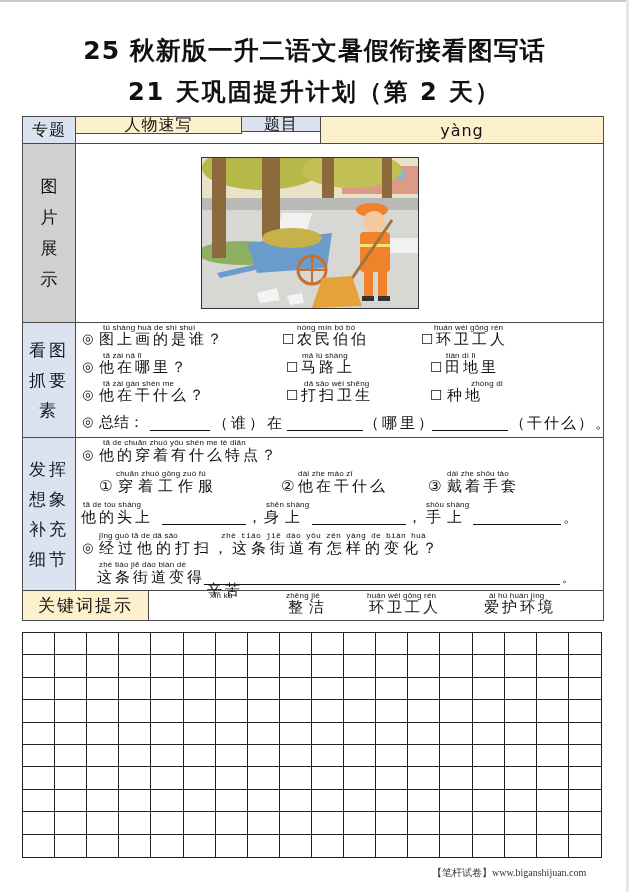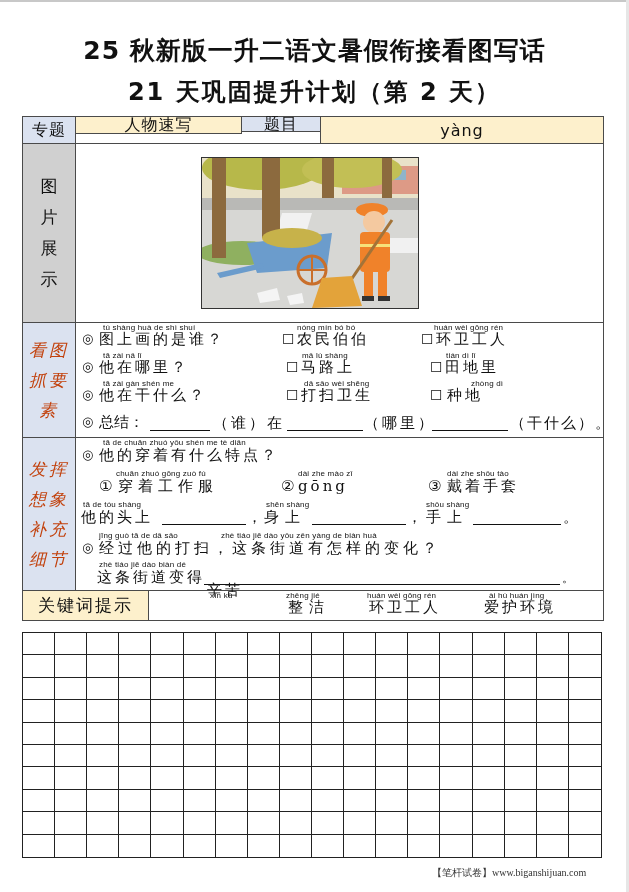--- a/index.html
+++ b/index.html
@@ -12,21 +12,21 @@
     font-family: "DejaVu Sans", sans-serif; font-weight: bold; font-size: 25px; letter-spacing: 1px; color: #111; }
   .title2 { position: absolute; left: 0; width: 629px; top: 76px; text-align: center;
     font-family: "DejaVu Sans", sans-serif; font-weight: bold; font-size: 24px; letter-spacing: 2px; color: #111; }
   .cell { position: absolute; border: 1.5px solid #4a4a4a; display: flex; align-items: center; justify-content: center; }
   .lbl-blue { background: #dbe2f0; }
   .lbl-gray { background: #d0d0d0; }
   .lbl-yellow { background: #fdf0cc; }
   .hdr-text { font-size: 16px; color: #111; letter-spacing: 1px; }
 
   .vert-label { font-size: 17px; line-height: 31px; text-align: center; color: #111; }
-  .vert-label2 { font-size: 17px; line-height: 30px; text-align: center; color: #c2410c; letter-spacing: 3px; font-style: italic; }
+  .vert-label2 { font-size: 17px; line-height: 30px; text-align: center; color: #0f172a; letter-spacing: 3px; }
 
   .picture { position: absolute; left: 201px; top: 157px; width: 218px; height: 152px; border: 1px solid #333; overflow: hidden;
     background: #c9c9c9; }
 
   .py { position: absolute; font-family: "Liberation Sans", sans-serif; font-size: 8px; color: #111; white-space: nowrap; letter-spacing: 0.2px; }
   .zh { position: absolute; font-family: "DejaVu Serif", serif; font-size: 15px; color: #111; white-space: nowrap; letter-spacing: 3px; }
   .zh-sans { position: absolute; font-family: "DejaVu Sans", sans-serif; font-size: 15px; color: #111; white-space: nowrap; }
   .blank { position: absolute; border-bottom: 1.3px solid #111; height: 1px; }
 
   .grid { position: absolute; left: 22px; top: 632px; width: 580px; height: 226px; border: 1.5px solid #222;
@@ -163,40 +163,40 @@
 
 <div class="py" style="left:103px;top:438px;">tā de chuān zhuó yǒu shén me tè diǎn</div>
 <div class="zh-sans" style="left:82px;top:447px;font-size:13px;">◎</div>
 <div class="zh" style="left:99px;top:446px;">他的穿着有什么特点？</div>
 
 <div class="py" style="left:116px;top:469px;">chuān zhuó gōng zuò fú</div>
 <div class="zh-sans" style="left:99px;top:477px;">①</div>
 <div class="zh" style="left:118px;top:477px;letter-spacing:5px;">穿着工作服</div>
 <div class="py" style="left:298px;top:469px;">dài zhe mào zǐ</div>
 <div class="zh-sans" style="left:281px;top:477px;">②</div>
-<div class="zh" style="left:298px;top:477px;">gōng</div>
+<div class="zh" style="left:298px;top:477px;">他在干什么</div>
 <div class="py" style="left:447px;top:469px;">dài zhe shǒu tào</div>
 <div class="zh-sans" style="left:428px;top:477px;">③</div>
 <div class="zh" style="left:447px;top:477px;">戴着手套</div>
 
 <div class="py" style="left:83px;top:500px;">tā de tóu shàng</div>
 <div class="zh" style="left:81px;top:508px;">他的头上</div>
 <div class="blank" style="left:162px;top:524px;width:84px;"></div>
 <div class="zh" style="left:247px;top:508px;">，</div>
 <div class="py" style="left:266px;top:500px;">shēn shàng</div>
 <div class="zh" style="left:264px;top:508px;letter-spacing:6px;">身上</div>
 <div class="blank" style="left:312px;top:524px;width:94px;"></div>
 <div class="zh" style="left:407px;top:508px;">，</div>
 <div class="py" style="left:426px;top:500px;">shǒu shàng</div>
 <div class="zh" style="left:426px;top:508px;letter-spacing:6px;">手上</div>
 <div class="blank" style="left:473px;top:524px;width:88px;"></div>
 <div class="zh" style="left:563px;top:508px;">。</div>
 
 <div class="py" style="left:99px;top:531px;">jīng guò tā de dǎ sǎo</div>
-<div class="py" style="left:221px;top:531px;">zhè tiáo jiē dào yǒu zěn yàng de biàn huà</div>
+<div class="py" style="left:221px;top:531px;font-family:Liberation Mono, monospace;">zhè tiáo jiē dào yǒu zěn yàng de biàn huà</div>
 <div class="zh-sans" style="left:82px;top:540px;font-size:13px;">◎</div>
 <div class="zh" style="left:99px;top:539px;letter-spacing:4px;">经过他的打扫，这条街道有怎样的变化？</div>
 
 <div class="py" style="left:99px;top:560px;">zhè tiáo jiē dào biàn dé</div>
 <div class="zh" style="left:97px;top:568px;">这条街道变得</div>
 <div class="blank" style="left:204px;top:584px;width:356px;"></div>
 <div class="zh" style="left:562px;top:570px;font-size:12px;">。</div>
 
 <div class="cell lbl-yellow" style="left:22px;top:590px;width:127px;height:31px;">
   <span style="font-size:17px;letter-spacing:2px;">关键词提示</span>

